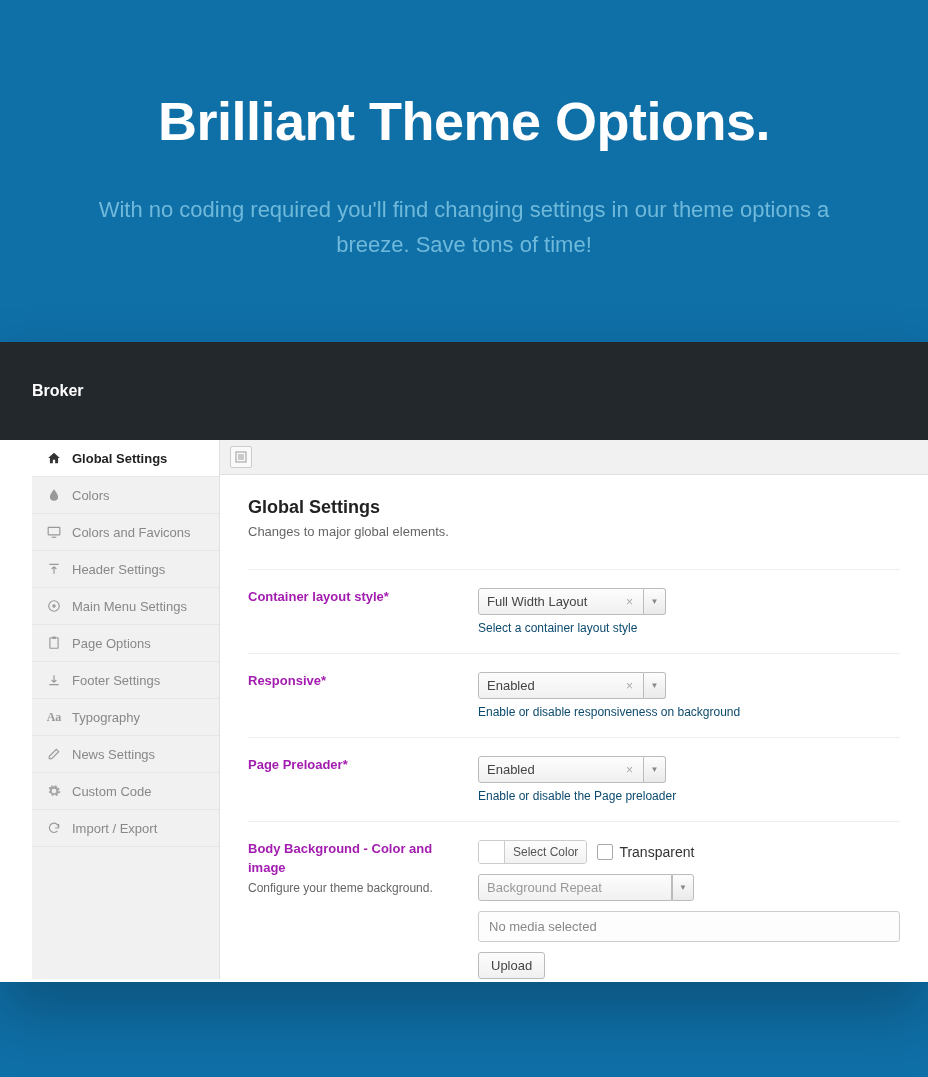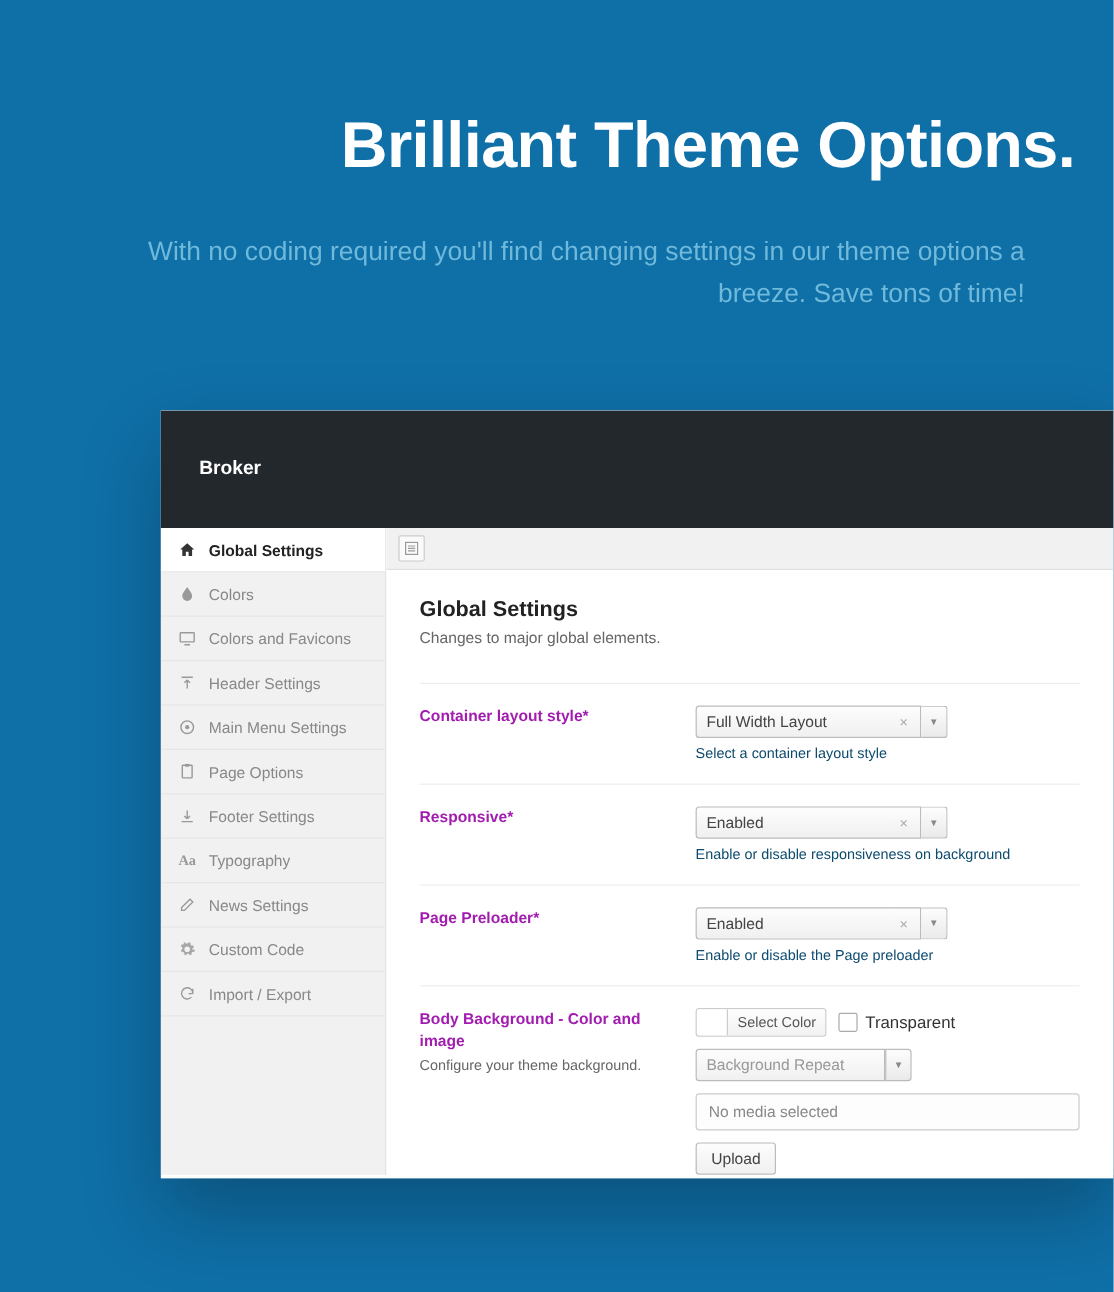--- a/index.html
+++ b/index.html
@@ -4,56 +4,56 @@
 <style>
   * { box-sizing: border-box; margin: 0; padding: 0; }
   body {
     background: #0f6fa7;
     font-family: -apple-system, BlinkMacSystemFont, "Segoe UI", Helvetica, Arial, sans-serif;
     width: 928px;
     height: 1077px;
     overflow: hidden;
   }
   .hero {
-    text-align: right;
+    text-align: center;
     padding: 90px 32px 60px;
     color: #fff;
   }
   .hero-title {
     font-size: 54px;
     font-weight: 700;
     letter-spacing: -0.5px;
     margin-bottom: 40px;
   }
   .hero-sub {
     font-size: 22px;
     line-height: 1.6;
     color: #6fb9db;
     font-weight: 400;
     max-width: 780px;
     margin: 0 auto;
   }
   .panel-wrap {
-    margin-left: 134px;
     margin-top: 20px;
     background: #fff;
     box-shadow: 0 30px 60px rgba(0,0,0,0.25);
     height: 640px;
     overflow: hidden;
   }
   .panel-header {
     background: #23282d;
     color: #fff;
     padding: 40px 32px;
     font-size: 16px;
     font-weight: 700;
   }
   .panel-body {
     display: flex;
     height: calc(100% - 101px);
+    padding-left: 32px;
   }
   .sidebar {
     width: 188px;
     background: #f1f1f1;
     border-right: 1px solid #e0e0e0;
     flex-shrink: 0;
   }
   .sidebar-item {
     display: flex;
     align-items: center;
@@ -140,21 +140,21 @@
   .field-sublabel {
     font-size: 12px;
     color: #666;
     margin-top: 4px;
   }
   .field-control-col {
     flex: 1;
   }
   .select-combo {
     display: flex;
-    width: 210px;
+    width: 188px;
     margin-bottom: 6px;
     text-align: center;
   }
   .select-main {
     flex: 1;
     border: 1px solid #bbb;
     background: linear-gradient(#fdfdfd, #f0f0f0);
     padding: 5px 8px;
     font-size: 13px;
     color: #444;
@@ -222,21 +222,21 @@
   }
   .chk-box {
     width: 16px;
     height: 16px;
     border: 1px solid #aaa;
     border-radius: 2px;
     background: #fff;
   }
   .bg-repeat {
     display: flex;
-    width: 180px;
+    width: 216px;
     margin-bottom: 10px;
   }
   .bg-repeat .select-main {
     color: #999;
     border-radius: 3px 0 0 3px;
     justify-content: flex-start;
   }
   .media-box {
     border: 1px solid #ccc;
     padding: 7px 10px;

